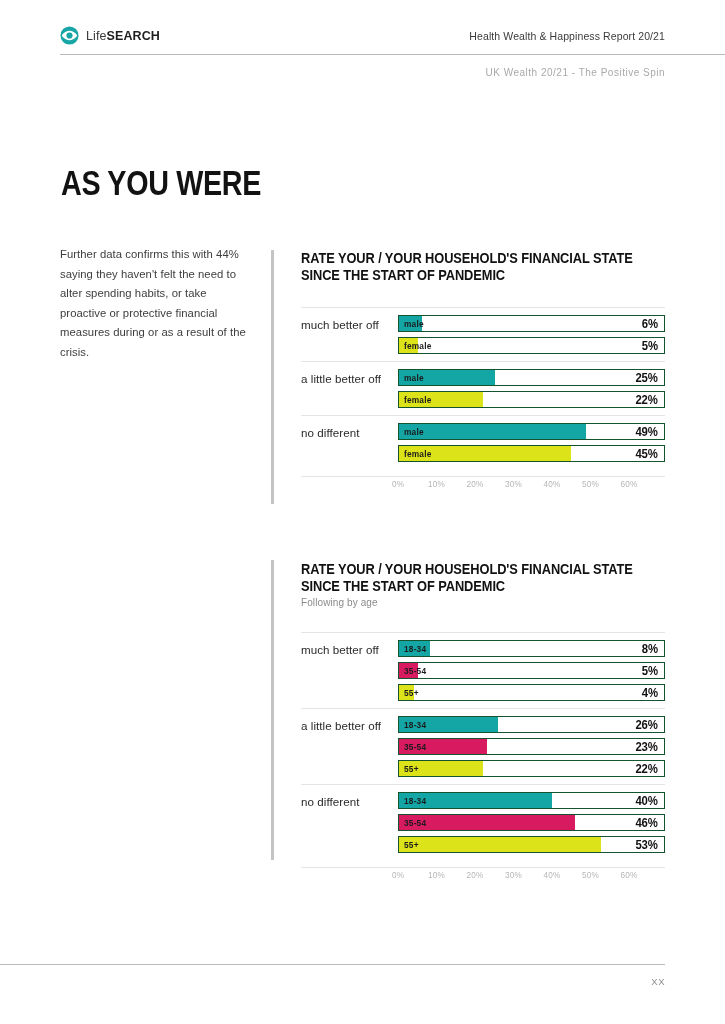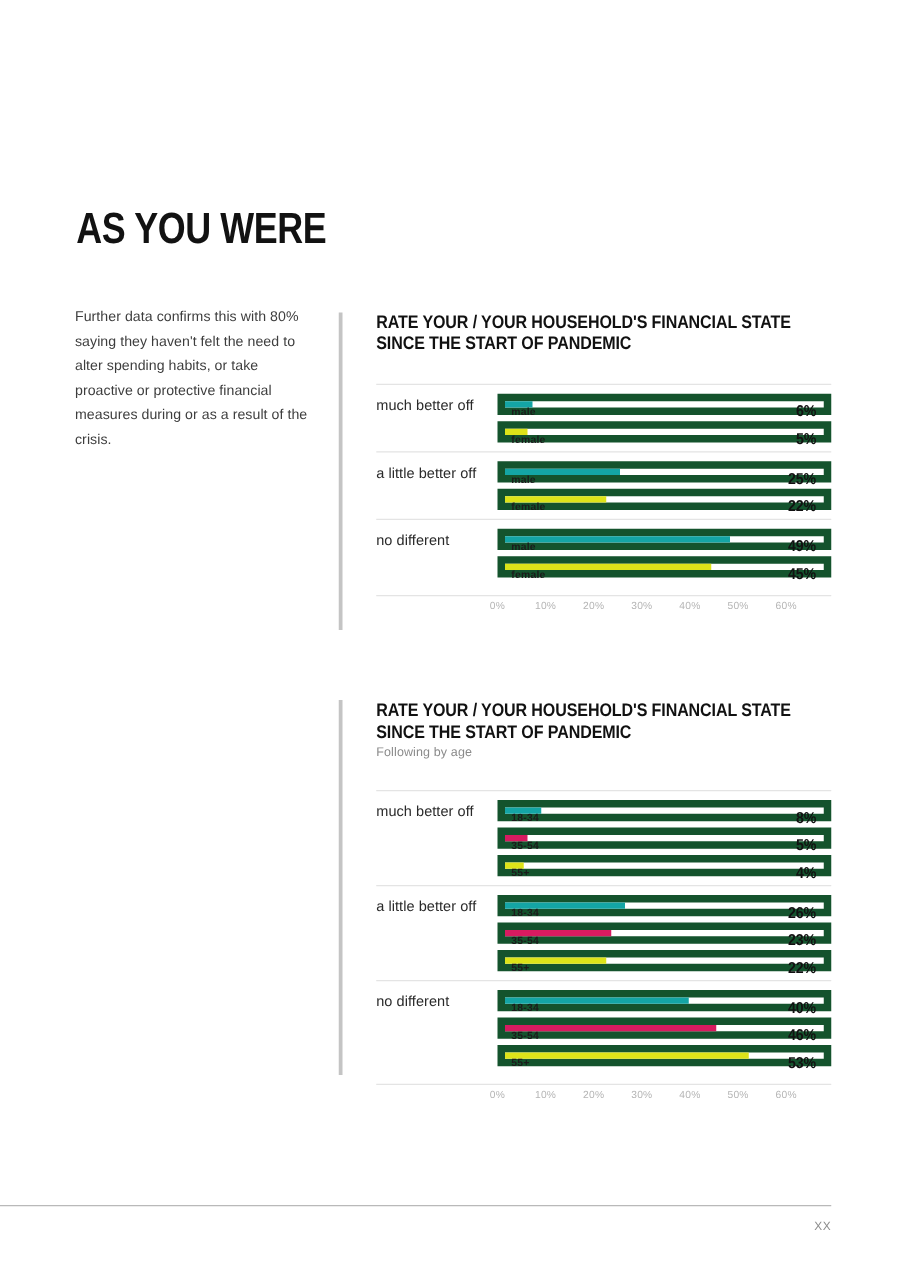--- a/index.html
+++ b/index.html
@@ -150,21 +150,21 @@
     color: #2a2a2a;
     padding-top: 3px;
     letter-spacing: 0.05px;
   }
 
   .grp-bars { flex: 1 1 auto; position: relative; }
 
   .barrow {
     position: relative;
     height: 17px;
-    border: 6px solid #14532d;
+    border: 1px solid #14532d;
     background: #ffffff;
     margin-bottom: 5px;
   }
   .barrow:last-child { margin-bottom: 0; }
 
   .bar-fill {
     position: absolute;
     left: 0; top: 0; bottom: 0;
     height: 100%;
   }
@@ -227,25 +227,38 @@
     font-size: 9.5px;
     color: #8e8e8e;
     letter-spacing: 0.5px;
   }
 </style>
 </head>
 <body>
 
 <div class="page">
 
+  <div class="header">
+    <div class="logo-wrap">
+      <svg class="logo-mark" viewBox="0 0 40 40">
+        <circle cx="20" cy="20" r="19" fill="#17A5A5"></circle>
+        <path d="M20 10 C30 10 36 19 36 20 C36 21 30 30 20 30 C10 30 4 21 4 20 C4 19 10 10 20 10 Z" fill="#ffffff"></path>
+        <circle cx="20" cy="20" r="6.5" fill="#17A5A5"></circle>
+      </svg>
+      <span class="logo-text"><span class="lt-light">Life</span><span class="lt-bold">SEARCH</span></span>
+    </div>
+    <div class="header-report">Health Wealth &amp; Happiness Report 20/21</div>
+    <div class="header-rule"></div>
+    <div class="header-sub">UK Wealth 20/21 - The Positive Spin</div>
+  </div>
 
   <div class="page-title">AS YOU WERE</div>
 
   <div class="body-col">
-    <p>Further data confirms this with 80% saying they haven't felt the need to alter spending habits, or take proactive or protective financial measures during or as a result of the crisis.</p>
+    <p>Further data confirms this with 44% saying they haven't felt the need to alter spending habits, or take proactive or protective financial measures during or as a result of the crisis.</p>
   </div>
 
   <div class="vdiv vdiv-1"></div>
   <div class="vdiv vdiv-2"></div>
 
   <div class="chart-block chart-1">
     <div class="chart-title">RATE YOUR / YOUR HOUSEHOLD'S FINANCIAL STATE SINCE THE START OF PANDEMIC</div>
     <div class="chart-body">
         <div class="grp">
           <div class="grp-rule"></div>

